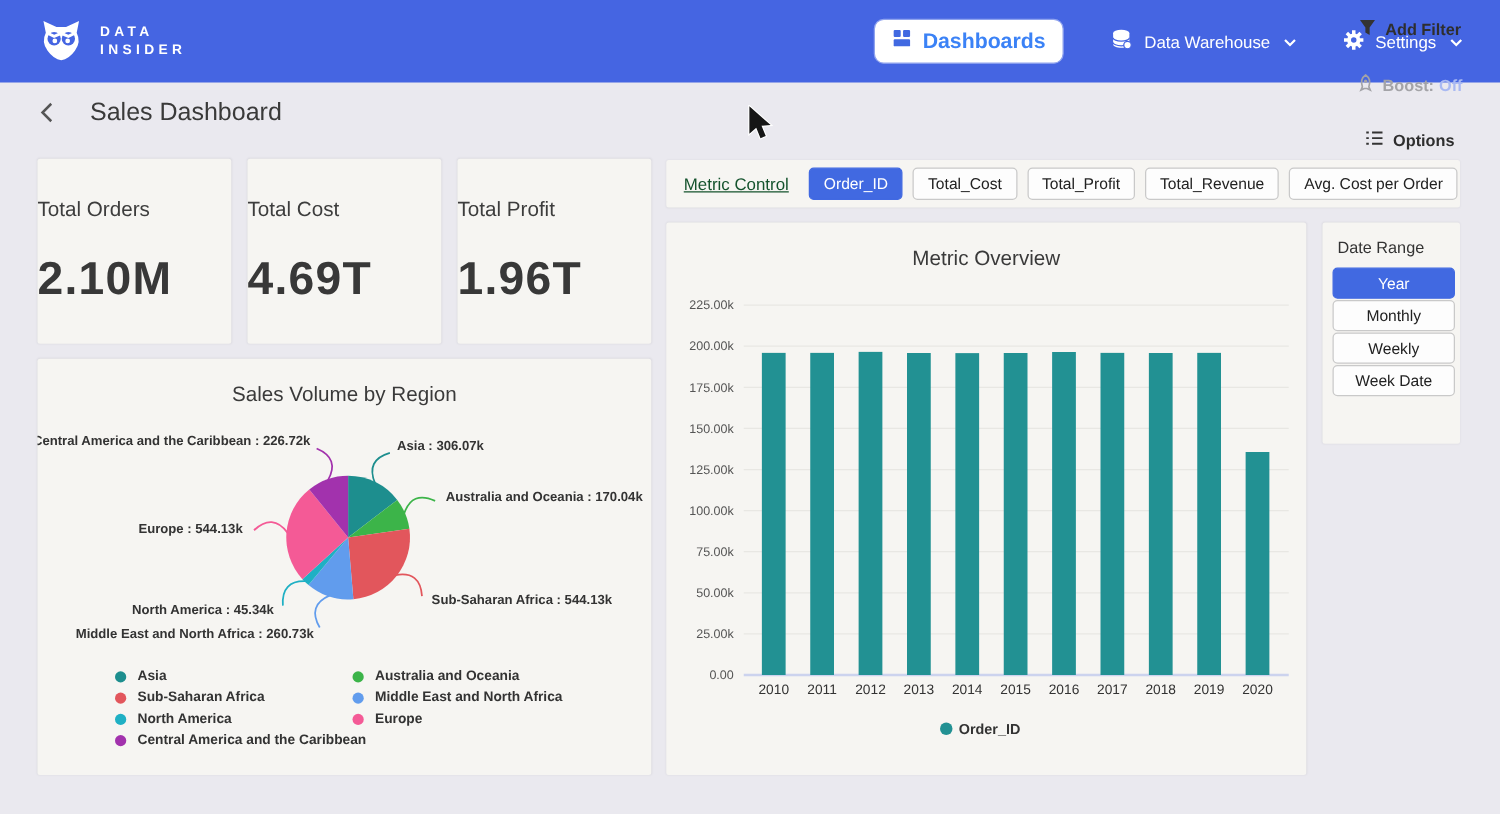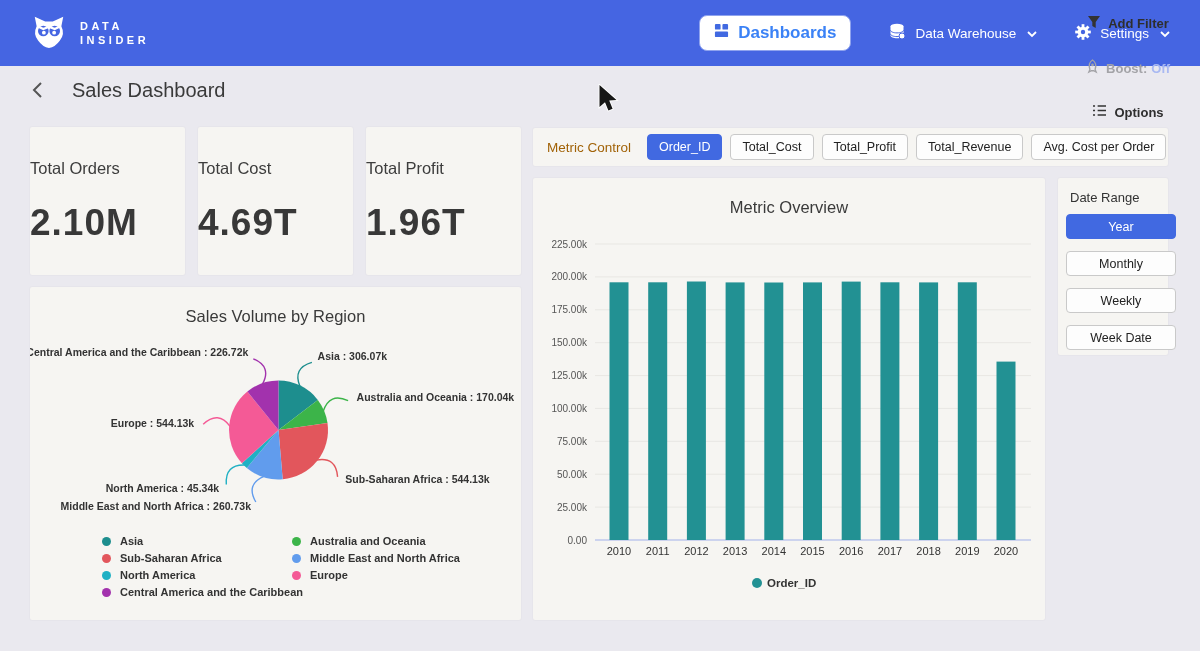--- a/index.html
+++ b/index.html
@@ -46,52 +46,52 @@
   
   .kpi { top:127px; width:155px; height:148px; display:flex; flex-direction:column; align-items:flex-start; justify-content:center; gap:24px; }
   .kpi-label { font-size:16.5px; font-weight:500; color:#3d3d3d; }
   .kpi-value { font-size:37px; font-weight:bold; color:#383838; letter-spacing:1px; }
 
   
   .metric-bar {
     left:533px; top:128px; width:635px; height:38px;
     display:flex; align-items:center; padding:0 14px; gap:8px;
   }
-  .metric-label { font-size:13.5px; color:#a16207; margin-right:8px; white-space:nowrap; }
+  .metric-label { font-size:13.5px; color:#14532d; margin-right:8px; white-space:nowrap;text-decoration:underline; }
   .pill {
     height:26px; padding:0 11px; border-radius:4px; border:1px solid #c9c9c9;
     background:#fdfdfd; font-size:12.5px; color:#222; font-family:inherit;
     display:flex; align-items:center; cursor:pointer; white-space:nowrap;
   }
   .pill.selected { background:#4169e1; border-color:#4169e1; color:#fff; }
 
   
   #pie-card { left:30px; top:287px; width:491px; height:333px; }
   #pie-svg { position:absolute; left:0; top:42px; }
   .pie-label { font:bold 10.5px "Liberation Sans", sans-serif; fill:#333; }
   #pie-legend {
-    position:absolute; left:72px; top:246px;
+    position:absolute; left:62px; top:246px;
     display:grid; grid-template-columns:190px auto; row-gap:1px;
   }
   .legend-item { display:flex; align-items:center; gap:9px; height:16px; cursor:pointer; }
   .legend-dot { width:9px; height:9px; border-radius:50%; flex:none; }
   .legend-item span:last-child { font-size:11px; font-weight:bold; color:#333; white-space:nowrap; }
 
   
   #bar-card { left:533px; top:178px; width:512px; height:442px; }
   #bar-svg { position:absolute; left:0; top:42px; }
   .axis-label { font:10px "Liberation Sans", sans-serif; fill:#555; }
   .x-label { font:11px "Liberation Sans", sans-serif; fill:#333; }
   .legend-text { font:bold 11.5px "Liberation Sans", sans-serif; fill:#333; }
 
   
   #date-panel { left:1058px; top:178px; width:110px; height:177px; padding:10px 8px; }
   .date-title { font-size:13px; color:#333; margin:2px 0 9px 4px; }
   .date-btn {
-    width:110px; height:25px; margin-bottom:12px; border-radius:4px;
+    width:98px; height:25px; margin-bottom:1px; border-radius:4px;
     border:1px solid #c9c9c9; background:#fdfdfd; color:#222;
     font-size:12.5px; font-family:inherit; display:flex; align-items:center; justify-content:center; cursor:pointer;
   }
   .date-btn.selected { background:#4169e1; border-color:#4169e1; color:#fff; }
 
   
   #cursor { position:absolute; left:598px; top:84px; pointer-events:none; }
 </style>
 </head>
 <body>

